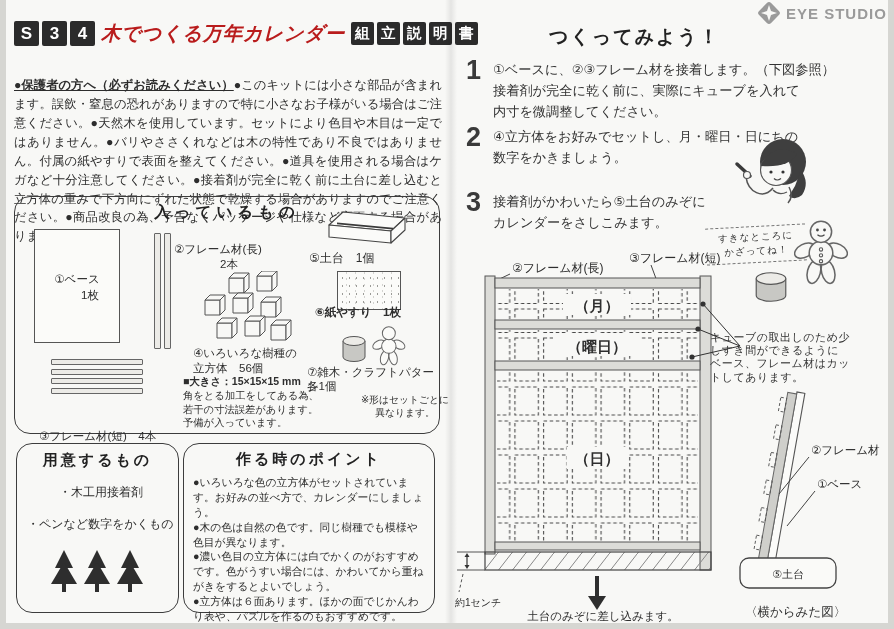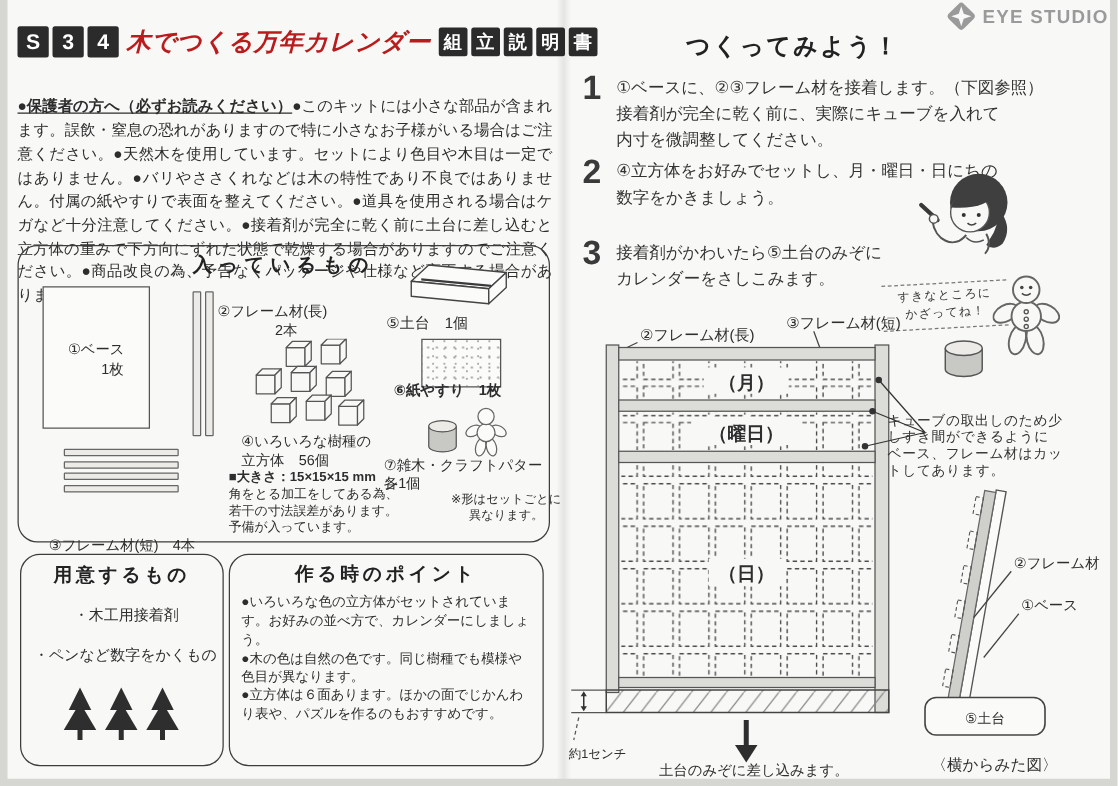--- a/index.html
+++ b/index.html
@@ -194,20 +194,21 @@
           </g>
       </g>
     </svg>
   </div>
 
   <div class="abs rbox" style="left:183px;top:443px;width:250px;height:168px;">
     <div class="abs boxtitle" style="left:0;right:0;top:6px;letter-spacing:3px;font-size:15px;">作る時のポイント</div>
     <div class="abs" style="left:9px;top:31px;width:233px;font-size:10.8px;line-height:1.38;">
       <div>●いろいろな色の立方体がセットされています。お好みの並べ方で、カレンダーにしましょう。</div>
       <div>●木の色は自然の色です。同じ樹種でも模様や色目が異なります。</div>
+      <div>●濃い色目の立方体には白でかくのがおすすめです。色がうすい場合には、かわいてから重ねがきをするとよいでしょう。</div>
       <div>●立方体は６面あります。ほかの面でじかんわり表や、パズルを作るのもおすすめです。</div>
     </div>
   </div>
 
   <div class="fold"></div>
 
   <div class="abs logo" style="left:756px;top:0;">
     <svg width="26" height="26" viewBox="0 0 26 26">
       <rect x="4.5" y="4.5" width="17" height="17" rx="3" transform="rotate(45 13 13)" fill="#9a9a9a"></rect>
       <polygon points="13,5 15,11 21,13 15,15 13,21 11,15 5,13 11,11" fill="#f8f8f6"></polygon>

